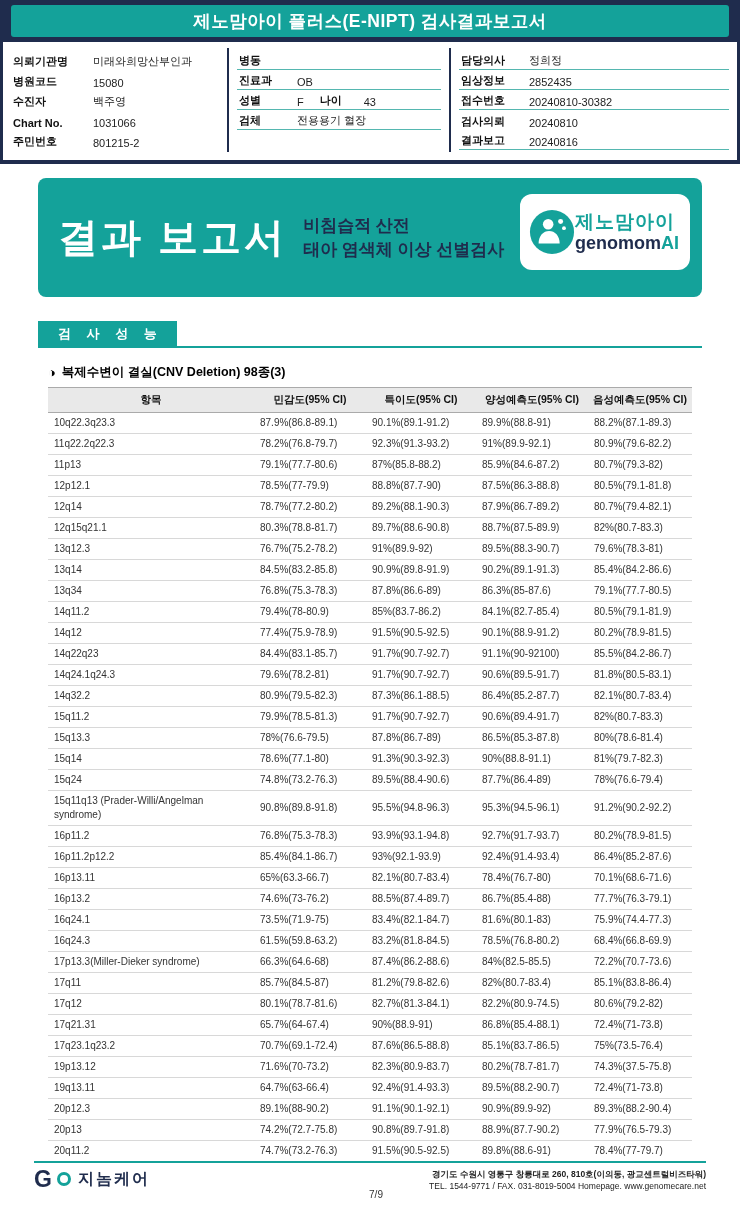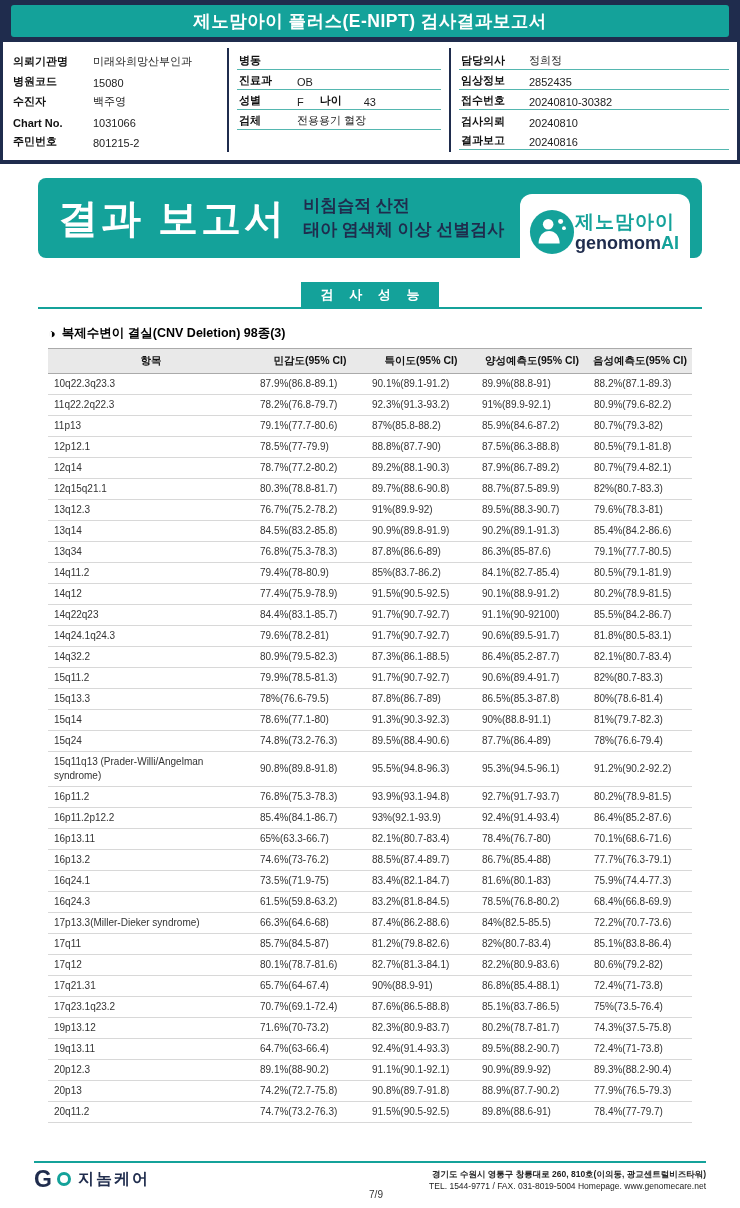--- a/index.html
+++ b/index.html
@@ -24,32 +24,32 @@
   .col-middle .info-row,.col-right .info-row{border-bottom:1px solid #55b7b0;}
   .col-right .info-row:nth-child(4){border-bottom:none;}
   .info-row .lbl{font-weight:bold;color:#111;flex:none;}
   .col-left .lbl{width:80px;}
   .col-middle .lbl{width:58px;}
   .col-right .lbl{width:68px;}
   .info-row .lbl2{width:44px;margin-left:16px;}
   .info-row .val{color:#222;}
 
   
-  .banner{margin:14px 38px 4px;height:80px;background:var(--teal);border-radius:8px;display:flex;align-items:center;position:relative;}
+  .banner{margin:14px 38px 4px;height:119px;background:var(--teal);border-radius:8px;display:flex;align-items:center;position:relative;}
   .banner-title{color:#fff;font-size:40px;font-weight:bold;letter-spacing:3px;margin-left:20px;white-space:nowrap;}
   .banner-sub{margin-left:16px;color:var(--navy);font-weight:bold;font-size:17px;line-height:24px;}
   .logo-box{position:absolute;right:12px;top:16px;width:170px;height:76px;background:#fff;border-radius:12px;display:flex;align-items:center;padding:0 9px;}
   .logo-icon{width:46px;height:46px;flex:none;}
   .logo-texts{display:flex;flex-direction:column;line-height:1.15;}
   .logo-texts .brand{color:var(--teal);font-size:19px;font-weight:bold;letter-spacing:1px;}
   .logo-texts .sub{font-size:18px;font-weight:bold;color:var(--navy);}
   .logo-texts .sub .ai{color:var(--teal);}
 
   
-  .section-bar{margin:24px 38px 8px;border-bottom:2px solid var(--teal);line-height:0;text-align:center;}
+  .section-bar{margin:24px 38px 8px;border-bottom:2px solid var(--teal);line-height:0;}
   .section-chip{display:inline-block;background:var(--teal);color:#fff;font-size:13px;font-weight:bold;letter-spacing:6px;padding:6px 14px 6px 20px;line-height:13px;}
 
   
   .table-caption{margin:16px 48px 6px;display:flex;align-items:center;gap:6px;font-size:12.5px;font-weight:bold;color:#000;}
   .caption-icon{font-size:13px;line-height:13px;}
 
   
   table.perf{border-collapse:collapse;margin:2px auto 0;width:644px;font-size:10px;color:#333;table-layout:fixed;}
   .perf th{background:var(--header_bg);border-top:1px solid #aaa;border-bottom:1px solid #aaa;font-size:10.5px;font-weight:bold;color:#111;padding:5px 2px;text-align:center;}
   .perf td{border-bottom:1px solid #d8d8d8;padding:3px 6px;line-height:14px;text-align:left;word-wrap:break-word;}
@@ -375,21 +375,21 @@
           <td>17q11</td>
           <td>85.7%(84.5-87)</td>
           <td>81.2%(79.8-82.6)</td>
           <td>82%(80.7-83.4)</td>
           <td>85.1%(83.8-86.4)</td>
         </tr>
         <tr>
           <td>17q12</td>
           <td>80.1%(78.7-81.6)</td>
           <td>82.7%(81.3-84.1)</td>
-          <td>82.2%(80.9-83.6)</td>
+          <td>82.2%(80.9-74.5)</td>
           <td>80.6%(79.2-82)</td>
         </tr>
         <tr>
           <td>17q21.31</td>
           <td>65.7%(64-67.4)</td>
           <td>90%(88.9-91)</td>
           <td>86.8%(85.4-88.1)</td>
           <td>72.4%(71-73.8)</td>
         </tr>
         <tr>

